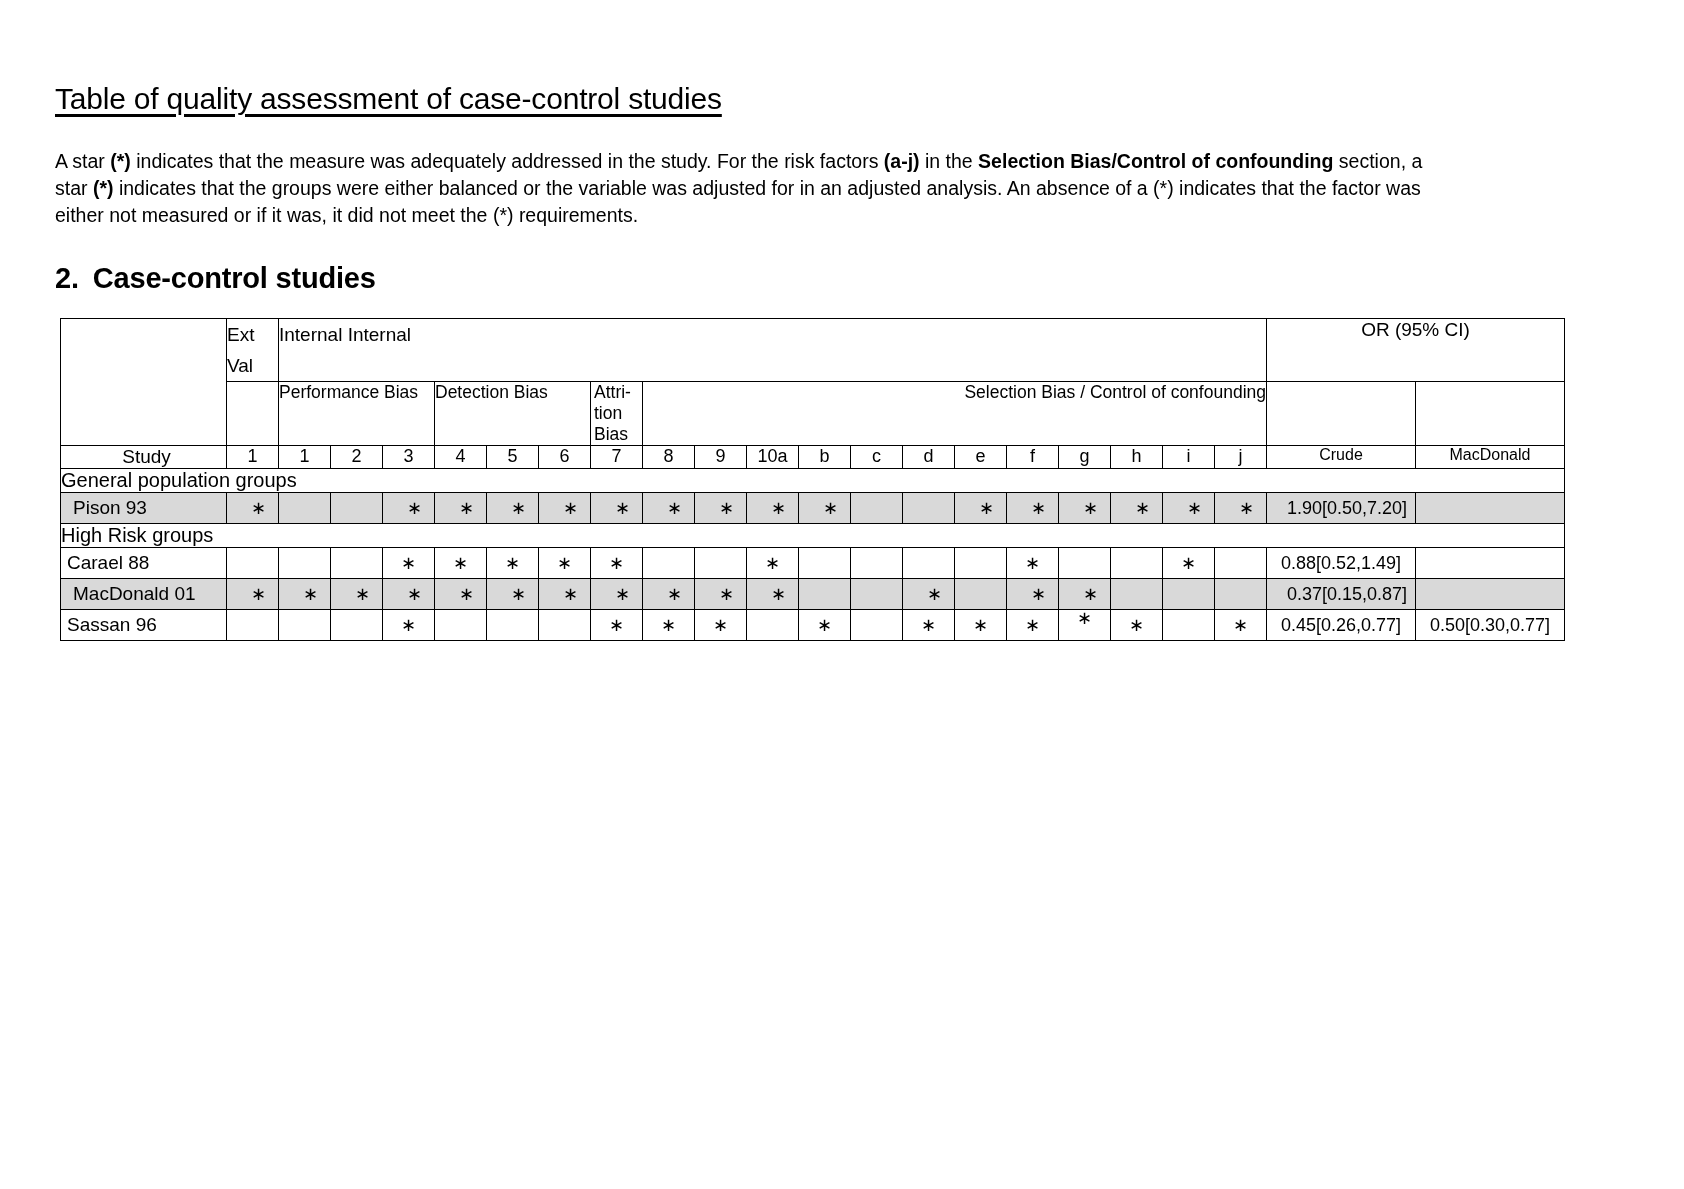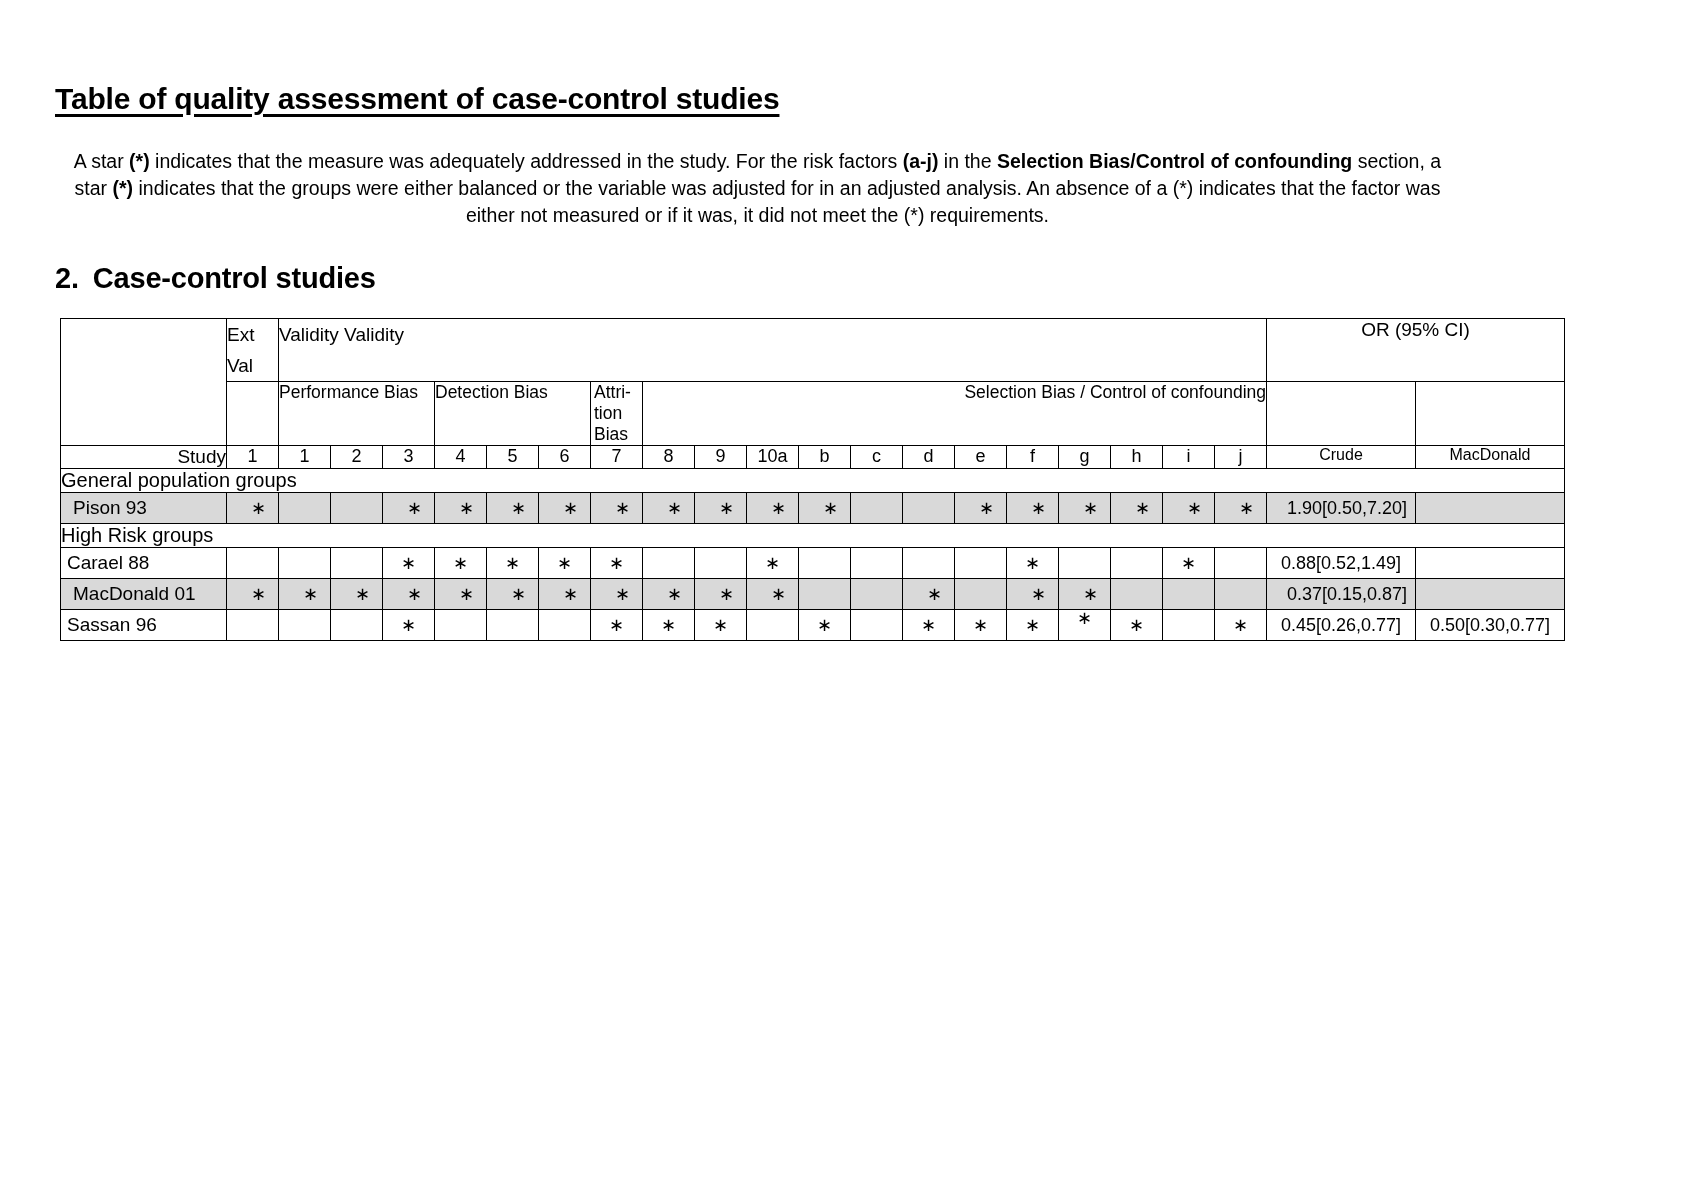--- a/index.html
+++ b/index.html
@@ -19,34 +19,34 @@
     position: absolute;
     left: 0; top: 0;
     width: 1684px;
     height: 1189px;
   }
   .doc-title {
     position: absolute;
     left: 55px;
     top: 82px;
     font-size: 30px;
-    font-weight: bold;
+    font-weight: normal;
     letter-spacing: -0.2px;
     text-decoration: underline;
     text-underline-offset: 5px;
     white-space: nowrap;
   }
   .intro {
     position: absolute;
     left: 55px;
     top: 148px;
     width: 1405px;
     font-size: 19.5px;
     line-height: 27px;
-    text-align: center;
+    text-align: left;
   }
   .intro b { font-weight: bold; }
   .section-heading {
     position: absolute;
     left: 55px;
     top: 262px;
     font-size: 29px;
     font-weight: bold;
     letter-spacing: -0.2px;
     white-space: nowrap;
@@ -109,21 +109,21 @@
     line-height: 21px;
     margin-top: 24px;
   }
   .col-head {
     font-size: 18px;
     font-weight: bold;
     text-align: center;
     padding: 4px 0 5px 0;
   }
   .col-head.study {
-    text-align: right;
+    text-align: center;
     padding-left: 6px;
     font-weight: normal;
     font-size: 19px;
   }
   .col-head.ci {
     font-size: 16px;
   }
   .grp-row td {
     font-size: 20px;
     font-weight: bold;
@@ -196,21 +196,21 @@
         <col class="w-s">
         <col class="w-s">
         <col class="w-s">
       <col class="w-crude">
       <col class="w-adj">
     </colgroup>
     <thead>
       <tr>
         <td class="h-blank-tl" rowspan="2"></td>
         <td class="h-extval" rowspan="1">Ext Val</td>
-        <td class="h-internal" colspan="19">Validity Validity</td>
+        <td class="h-internal" colspan="19">Internal Internal</td>
         <td class="h-or" colspan="2" rowspan="1">OR (95% CI)</td>
       </tr>
       <tr>
         <td></td>
         <td class="h-sub" colspan="3">Performance Bias</td>
         <td class="h-sub" colspan="3">Detection Bias</td>
         <td class="h-sub attr" rowspan="1">Attri-<br>tion<br>Bias</td>
         <td class="h-sub left" colspan="12">Selection Bias / Control of confounding</td>
         <td></td>
         <td></td>

